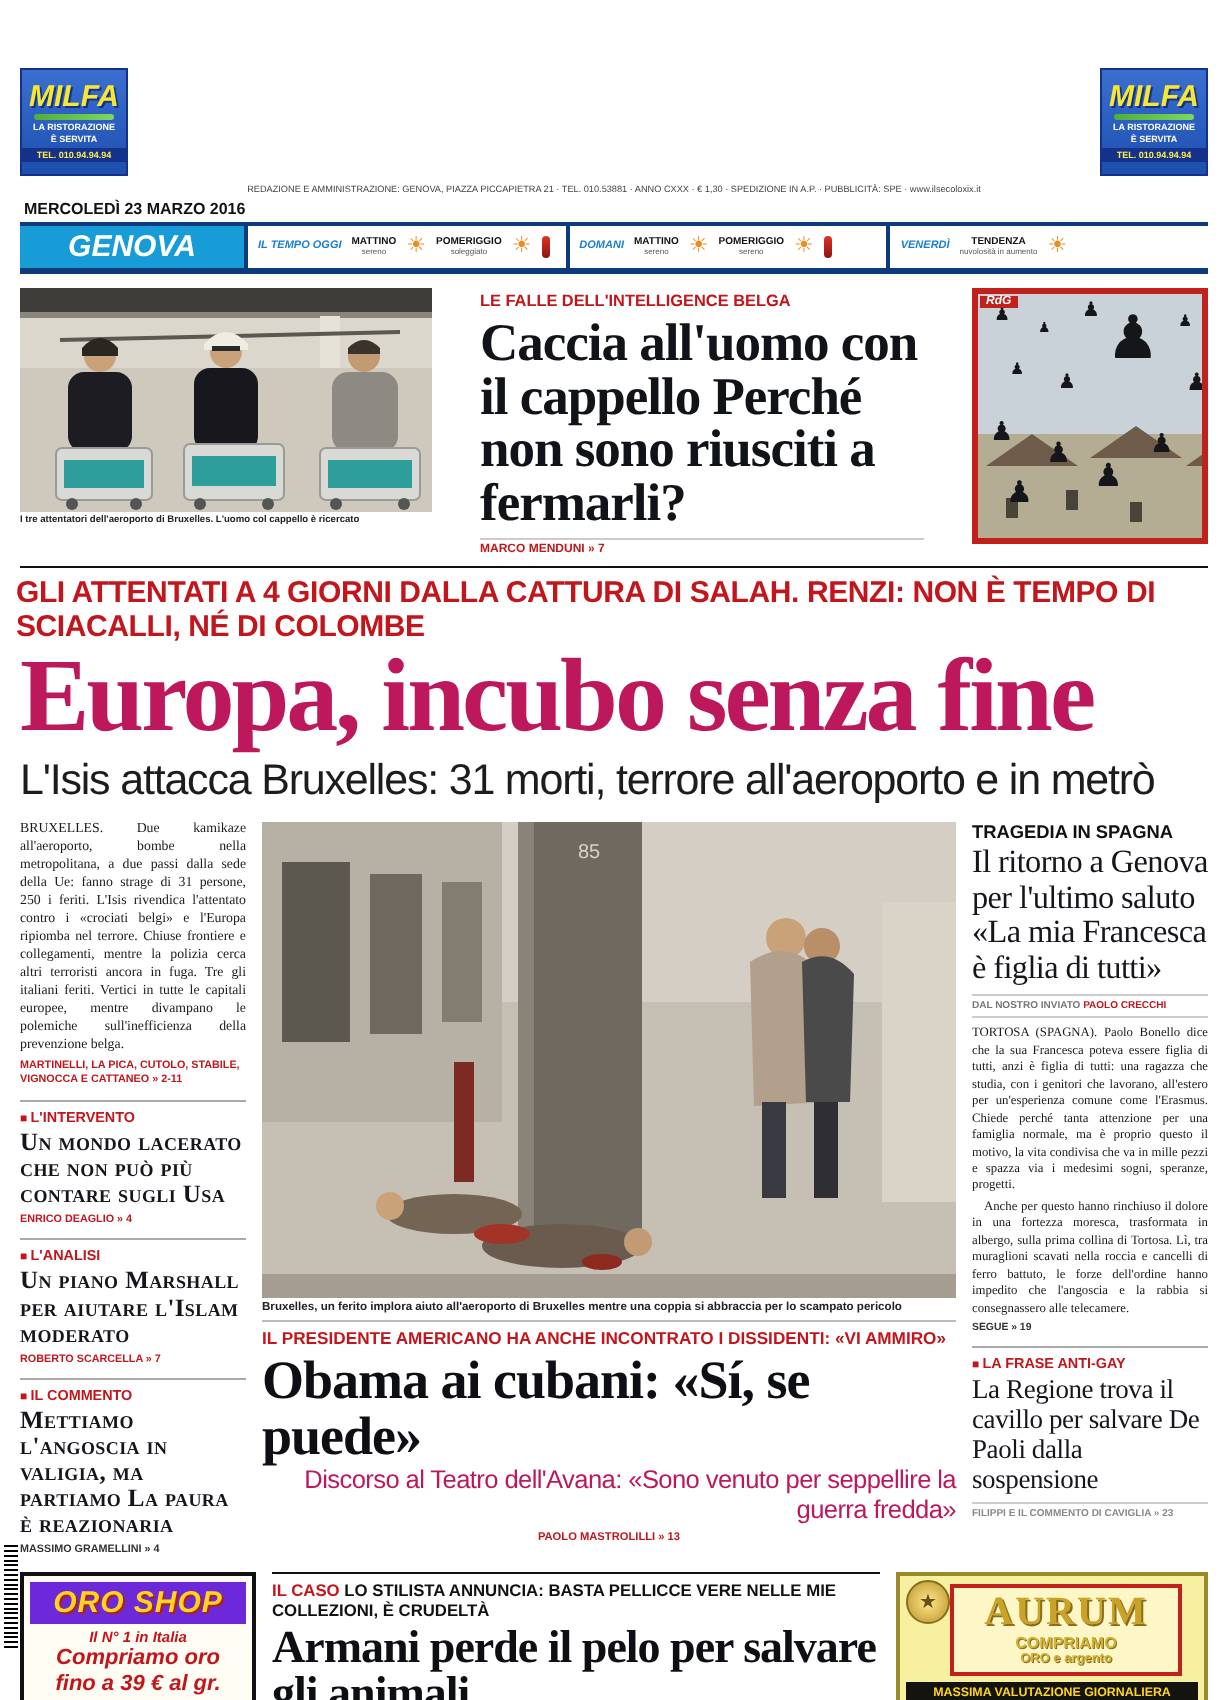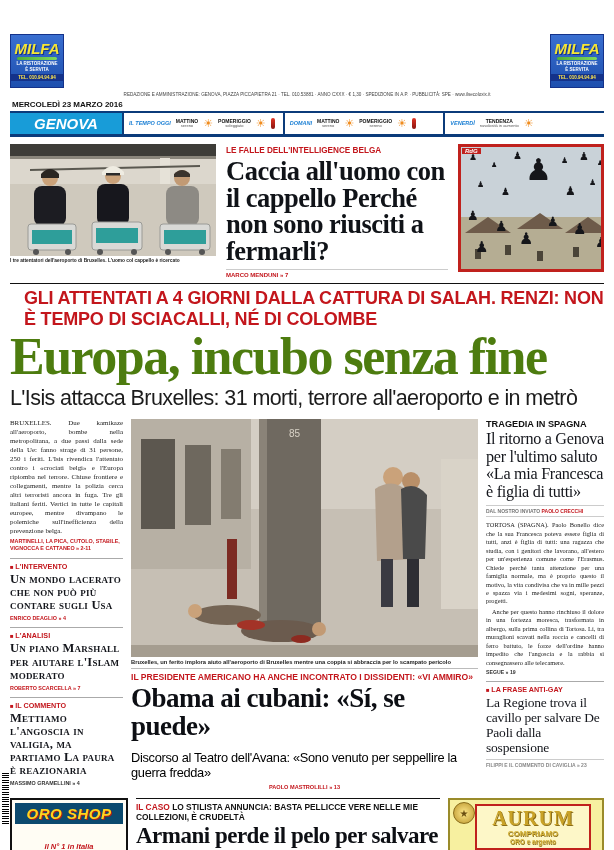--- a/index.html
+++ b/index.html
@@ -25,79 +25,79 @@
   .w-group { display:flex; align-items:center; gap:5px; padding:0 5px; border-left:2px solid #0b3b7a; flex:1; min-width:0; }
   .w-group:first-of-type { border-left:none; }
   .w-label { color:#1a7fd4; font-weight:bold; font-style:italic; font-size:5.5px; line-height:1.1; text-transform:uppercase; }
   .w-cell { text-align:center; }
   .w-cell .t { font-size:5px; font-weight:bold; line-height:1.1; }
   .w-cell .s { font-size:4px; color:#555; line-height:1.1; }
   .sun { color:#f08c1e; font-size:11px; line-height:1; }
   .temp-icon { width:4px; height:11px; background:linear-gradient(#e03324,#8a1410); border-radius:2px; }
 
   
-  .top-row { display:flex; gap:10px; padding:7px 10px 5px 10px; }
+  .top-row { display:flex; gap:24px; padding:7px 10px 5px 10px; }
   .cctv-wrap { width:206px; flex:0 0 auto; }
   .photo-caption { font-size:4.8px; font-weight:bold; color:#222; padding-top:2px; line-height:1.2; }
   .top-mid { width:222px; flex:0 0 auto; padding-top:2px; }
   .kicker-red { color:#c3161c; font-weight:bold; font-size:8.2px; letter-spacing:0; line-height:1.15; }
   .top-headline { font-family:"Liberation Serif", serif; font-weight:bold; font-size:26.5px; line-height:1.0; letter-spacing:-0.5px; color:#101318; margin-top:3px; }
   .byline { color:#c3161c; font-weight:bold; font-size:6px; margin-top:5px; border-top:1px solid #ccc; padding-top:2px; }
   .illu { position:relative; flex:1; border:3px solid #c0211d; background:#c9d2d8; overflow:hidden; }
   .illu .credit { position:absolute; top:1px; left:1px; background:#c0211d; color:#fff; font-weight:bold; font-style:italic; font-size:6px; padding:0 3px; z-index:3; }
   .illu .houses { position:absolute; left:0; right:0; bottom:0; height:52px; background:#b5ad93; }
   .illu .roof { position:absolute; bottom:36px; width:46px; height:16px; background:#6e5b4a; clip-path:polygon(0 100%,50% 0,100% 100%); }
   .illu .win { position:absolute; width:6px; height:10px; background:#4a4438; }
   .fig { position:absolute; color:#15161a; line-height:1; z-index:2; }
 
   
   .rule { border-top:1.5px solid #111; margin:0 10px; }
-  .main-kicker { color:#c3161c; font-weight:bold; font-size:18px; letter-spacing:-0.2px; padding:4px 10px 0 24px; }
-  .main-headline { font-family:"Liberation Serif", serif; font-weight:bold; font-size:52px; letter-spacing:-1.5px; line-height:1.0; color:#4d7c0f; padding:1px 10px 0 10px; }
+  .main-kicker { color:#c3161c; font-weight:bold; font-size:15px; letter-spacing:-0.2px; padding:4px 10px 0 8px; }
+  .main-headline { font-family:"Liberation Serif", serif; font-weight:bold; font-size:52px; letter-spacing:-1.5px; line-height:1.0; color:#be185d; padding:1px 10px 0 10px; }
   .main-subhead { font-size:21.5px; letter-spacing:-0.6px; color:#1c1c1c; padding:3px 10px 6px 10px; }
 
   .main-row { display:flex; gap:8px; padding:2px 10px 0 10px; }
   .col-left { width:113px; flex:0 0 auto; }
   .lead { font-family:"Liberation Serif", serif; font-size:6.9px; line-height:1.3; text-align:justify; color:#1a1a1a; }
   .lead-byline { color:#c3161c; font-weight:bold; font-size:5.4px; line-height:1.3; margin-top:2px; }
   .sec { border-top:1px solid #aaa; margin-top:6px; padding-top:3px; }
   .sec-label { color:#c3161c; font-weight:bold; font-size:7.2px; }
   .sec-label .sq { font-size:6px; }
   .sec-title { font-family:"Liberation Serif", serif; font-variant:small-caps; font-weight:bold; font-size:12.5px; line-height:1.05; letter-spacing:0.2px; color:#14161c; margin-top:2px; }
   .sec-byline { font-weight:bold; font-size:5.4px; color:#c3161c; margin-top:3px; }
   .sec-byline.dark { color:#333; }
 
   .col-center { width:347px; flex:0 0 auto; }
   .center-caption { font-size:5.8px; font-weight:bold; color:#222; padding:2px 0 3px 0; border-bottom:1px solid #bbb; }
   .obama { padding-top:4px; text-align:left; }
   .obama .kicker-red { font-size:8.6px; }
   .obama-headline { font-family:"Liberation Serif", serif; font-weight:bold; font-size:27px; letter-spacing:-0.5px; line-height:1.02; color:#0d0f14; margin-top:2px; }
-  .obama-sub { font-size:12.8px; letter-spacing:-0.3px; color:#000000; margin-top:10px; }
+  .obama-sub { font-size:12.8px; letter-spacing:-0.3px; color:#be185d; margin-top:0;text-align:right; }
   .obama-byline { text-align:center; font-size:5.6px; font-weight:bold; color:#444; margin-top:4px; }
   .obama-byline b { color:#c3161c; }
 
   .col-right { flex:1; }
   .spain-kicker { font-weight:bold; font-size:9.2px; color:#111; }
   .spain-headline { font-family:"Liberation Serif", serif; font-size:16.2px; line-height:1.08; letter-spacing:-0.3px; color:#14161c; margin-top:2px; }
   .spain-byline { font-size:5px; margin-top:4px; border-top:1px solid #ccc; border-bottom:1px solid #ccc; padding:2px 0; }
   .spain-byline .lbl { color:#777; font-weight:bold; }
   .spain-byline .nm { color:#c3161c; font-weight:bold; }
   .spain-body { font-family:"Liberation Serif", serif; font-size:6.4px; line-height:1.32; text-align:justify; color:#1a1a1a; margin-top:4px; }
   .spain-body + .spain-body { margin-top:2px; text-indent:6px; }
   .jump { font-size:5.2px; font-weight:bold; color:#333; margin-top:2px; }
   .antigay { border-top:1px solid #aaa; margin-top:6px; padding-top:3px; }
   .antigay-headline { font-family:"Liberation Serif", serif; font-size:13.5px; line-height:1.1; letter-spacing:-0.2px; color:#14161c; margin-top:2px; }
   .antigay-byline { font-size:5px; font-weight:bold; color:#888; border-top:1px solid #ccc; margin-top:4px; padding-top:2px; }
 
   
   .bottom-row { display:flex; gap:8px; padding:8px 10px 0 10px; }
   .oro { width:118px; flex:0 0 auto; border:2px solid #111; background:#fffdf4; text-align:center; padding:3px; }
-  .oro-brand { background:#0c4a6e; color:#ffd51e; font-weight:bold; font-style:italic; font-size:15px; letter-spacing:0.5px; padding:2px 0; text-shadow:1px 1px 0 #b02016; }
-  .oro-n1 { color:#c3161c; font-weight:bold; font-style:italic; font-size:7.5px; margin-top:18px; }
-  .oro-buy { color:#c3161c; font-weight:bold; font-size:14px; line-height:1.15; }
+  .oro-brand { background:#6d28d9; color:#ffd51e; font-weight:bold; font-style:italic; font-size:15px; letter-spacing:0.5px; padding:2px 0; text-shadow:1px 1px 0 #b02016; }
+  .oro-n1 { color:#c3161c; font-weight:bold; font-style:italic; font-size:7.5px; margin-top:2px; }
+  .oro-buy { color:#c3161c; font-weight:bold; font-style:italic; font-size:11px; line-height:1.15; }
   .oro-items { font-size:5.4px; font-weight:bold; color:#222; line-height:1.5; margin-top:2px; }
 
   .armani { flex:1; border-top:1.5px solid #111; padding-top:3px; }
   .armani-kicker { font-size:8.4px; font-weight:bold; color:#111; }
   .armani-kicker .lbl { color:#c3161c; }
   .armani-headline { font-family:"Liberation Serif", serif; font-weight:bold; font-size:23px; letter-spacing:-0.5px; line-height:1.0; color:#0d0f14; margin:2px 0 4px 0; }
   .armani-cols { display:flex; gap:6px; }
   .armani-body { width:118px; flex:0 0 auto; font-family:"Liberation Serif", serif; font-size:6.3px; line-height:1.3; text-align:justify; color:#1a1a1a; }
   .dropcap { float:left; font-family:"Liberation Serif", serif; font-weight:bold; font-size:21px; line-height:0.8; padding:2px 2px 0 0; color:#111; }
   .armani-photo-wrap { width:100px; flex:0 0 auto; }

